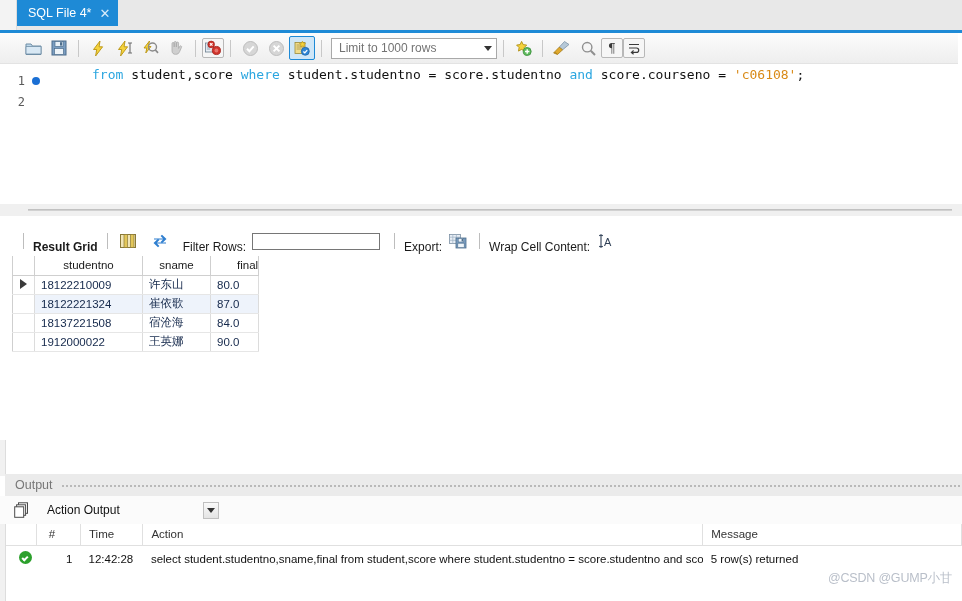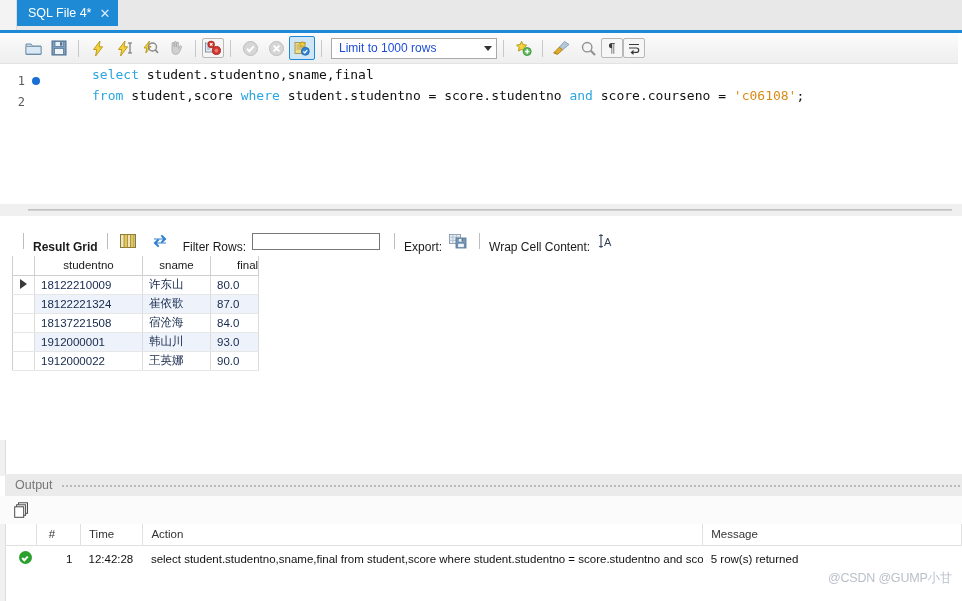--- a/index.html
+++ b/index.html
@@ -63,21 +63,21 @@
   }
   .tsep {
     width: 1px; height: 17px; background: #c8c8c8; margin: 0 6px;
   }
   .limitbox {
     height: 21px; width: 166px; background: #fff;
     border: 1px solid #a9a9a9;
     display: flex; align-items: center; justify-content: space-between;
     padding: 0 4px 0 7px; margin-left: 3px; cursor: pointer;
   }
-  .limitbox .ltext { font-size: 12px; color: #1d4ed8; white-space: nowrap; text-align: center; }
+  .limitbox .ltext { font-size: 12px; color: #737373; white-space: nowrap; text-align: center; }
   .caret-dn {
     width: 0; height: 0; border-left: 4px solid transparent;
     border-right: 4px solid transparent; border-top: 5px solid #333;
   }
 
   
   .editor {
     position: absolute; left: 0; top: 64px; width: 962px; height: 140px;
     background: #ffffff;
   }
@@ -403,21 +403,20 @@
     </div>
   </div>
 
   <div class="editor">
     <div class="gutter" id="gutter">
         <div class="gutline" style="top: 7px;">1</div>
         <div class="gutdot" style="top: 13px;"></div>
         <div class="gutline" style="top: 28px;">2</div>
       </div>
     <div class="codearea" id="codearea">
-        <div class="codeline"><span class="kw">select</span><span> student.studentno,sname,final</span></div>
         <div class="codeline"><span class="kw">from</span><span> student,score </span><span class="kw">where</span><span> student.studentno = score.studentno </span><span class="kw">and</span><span> score.courseno = </span><span class="str">'c06108'</span><span>;</span></div>
       </div>
   </div>
   <div class="rightgut"></div>
 
   <div class="splitwrap">
     <div class="splitgrip"></div>
   </div>
 
   <div class="gridtoolbar">
@@ -488,26 +487,20 @@
             <td class="c-studentno">18122221324</td>
             <td class="c-sname">崔依歌</td>
             <td class="c-final">87.0</td>
           </tr>
           <tr>
             <td class="rowsel"></td>
             <td class="c-studentno">18137221508</td>
             <td class="c-sname">宿沧海</td>
             <td class="c-final">84.0</td>
           </tr>
-          <tr class="alt">
-            <td class="rowsel"></td>
-            <td class="c-studentno">1912000001</td>
-            <td class="c-sname">韩山川</td>
-            <td class="c-final">93.0</td>
-          </tr>
           <tr>
             <td class="rowsel"></td>
             <td class="c-studentno">1912000022</td>
             <td class="c-sname">王英娜</td>
             <td class="c-final">90.0</td>
           </tr>
         </tbody>
     </table>
   </div>
 
@@ -526,20 +519,26 @@
     <span class="dotted"></span>
   </div>
 
   <div class="actionbar">
     <div style="display:flex;align-items:center;">
       <svg width="17" height="16" viewBox="0 0 17 16">
         <rect x="4.5" y="0.8" width="9" height="10.5" fill="#fff" stroke="#4a4a4a" stroke-width="1"></rect>
         <rect x="2.6" y="2.8" width="9" height="10.5" fill="#fff" stroke="#4a4a4a" stroke-width="1"></rect>
         <rect x="0.7" y="4.8" width="9" height="10.5" fill="#fff" stroke="#4a4a4a" stroke-width="1"></rect>
       </svg>
+    </div>
+    <div class="actionsel">
+      <span class="atext">Action Output</span>
+      <span class="dropbtn">
+        <span class="caret-dn"></span>
+      </span>
     </div>
   </div>
 
   <div class="logwrap">
     <table class="logtbl">
       <thead>
         <tr>
           <th class="col-st"></th>
           <th class="col-num">#</th>
           <th class="col-time">Time</th>

